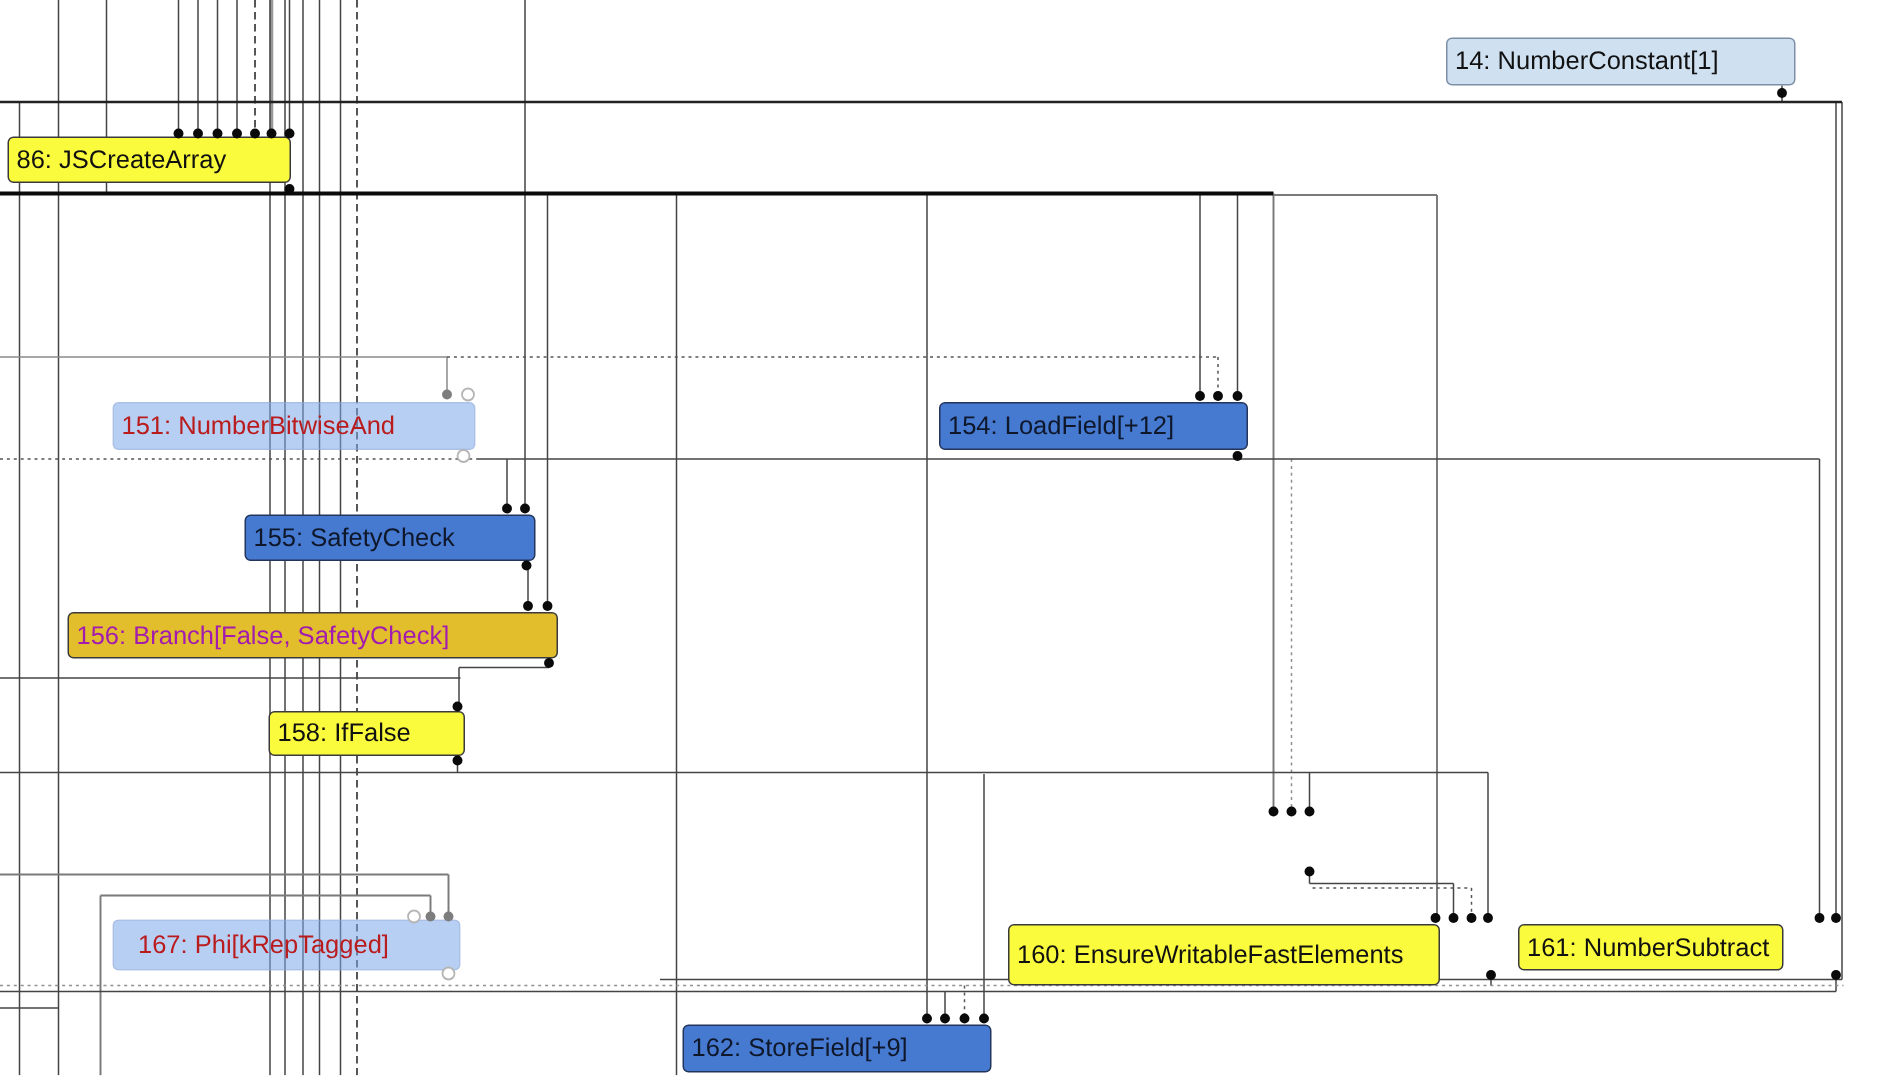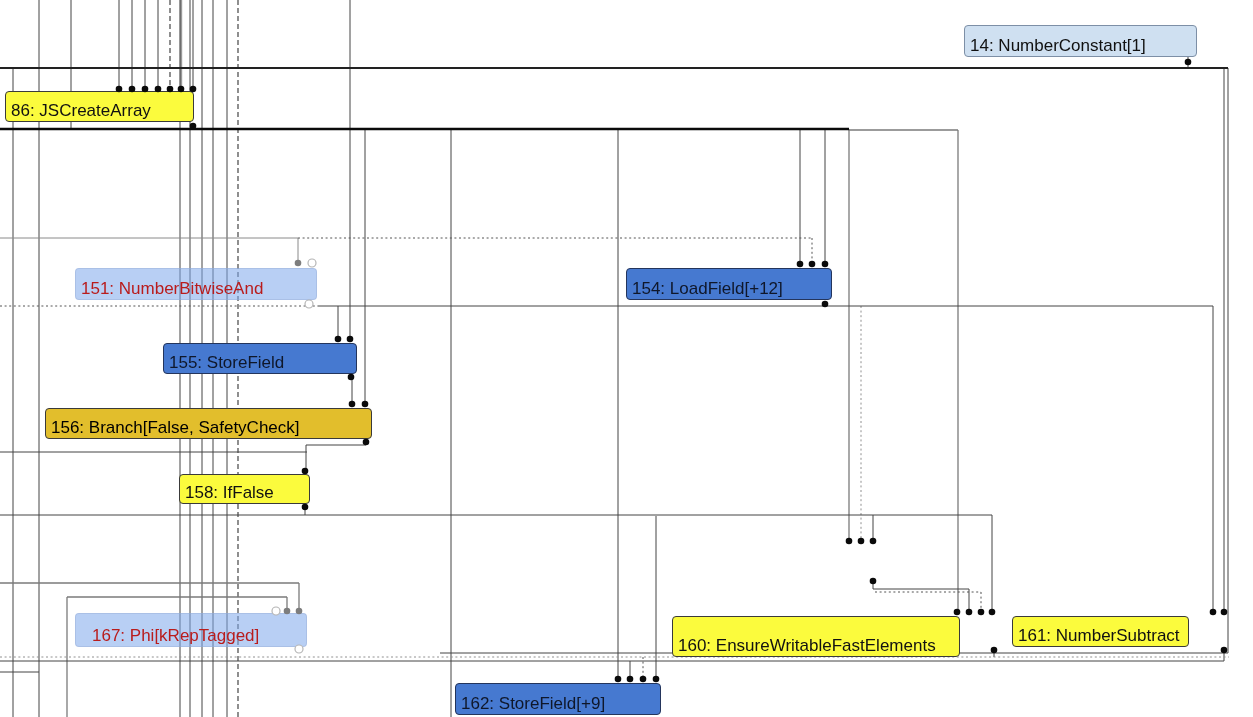--- a/index.html
+++ b/index.html
@@ -1,24 +1,24 @@
 <!DOCTYPE html>
 <html><head>
 <meta charset="utf-8">
 <style>
   html,body{margin:0;padding:0;background:#fff;width:1253px;height:717px;overflow:hidden;}
   #viewport{position:relative;width:1253px;height:717px;background:#ffffff;font-family:"Liberation Sans",sans-serif;}
   svg.layer{position:absolute;left:0;top:0;pointer-events:none;}
   #node-layer{position:absolute;left:0;top:0;width:100%;height:100%;}
   .node{position:absolute;box-sizing:border-box;border-radius:4px;font-size:17px;
-        display:flex;align-items:flex-end;padding-left:5px;white-space:nowrap;cursor:pointer;
+        display:flex;align-items:center;padding-left:5px;white-space:nowrap;cursor:pointer;
         letter-spacing:0px;}
   .node.k-constant{background:#cfe0f1;border:1.5px solid #7d8fa6;color:#111;}
   .node.k-yellow{background:#fbfb3d;border:1.6px solid #3a3a3a;color:#111;}
-  .node.k-gold{background:#e2be2c;border:1.6px solid #3a3a3a;color:#000000;}
+  .node.k-gold{background:#e2be2c;border:1.6px solid #3a3a3a;color:#a21caf;}
   .node.k-blue{background:#4679d0;border:1.6px solid #24355c;color:#0f172a;}
   .node.k-faded{background:rgba(125,167,235,0.55);border:1px solid rgba(150,170,210,0.4);color:#b91c1c;}
   
   .e-n{stroke:#444;stroke-width:1;}
   .e-k{stroke:#0a0a0a;stroke-width:2.6;}
   .e-h68{stroke:#222;stroke-width:1.8;}
   .e-g{stroke:#7a7a7a;stroke-width:1.3;}
   .e-gn{stroke:#8a8a8a;stroke-width:1;}
   .e-gk{stroke:#999;stroke-width:2.4;}
   .e-d{stroke:#333;stroke-width:1.1;stroke-dasharray:5 3;}
@@ -108,21 +108,21 @@
       <div class="node k-yellow" style="left: 5px; top: 91px; width: 189px; height: 31px;">
         <span>86: JSCreateArray</span>
       </div>
       <div class="node k-faded" style="left: 75px; top: 268px; width: 242px; height: 32px;">
         <span>151: NumberBitwiseAnd</span>
       </div>
       <div class="node k-blue" style="left: 626px; top: 268px; width: 206px; height: 32px;">
         <span>154: LoadField[+12]</span>
       </div>
       <div class="node k-blue" style="left: 163px; top: 343px; width: 194px; height: 31px;">
-        <span>155: StoreField</span>
+        <span>155: SafetyCheck</span>
       </div>
       <div class="node k-gold" style="left: 45px; top: 408px; width: 327px; height: 31px;">
         <span>156: Branch[False, SafetyCheck]</span>
       </div>
       <div class="node k-yellow" style="left: 179px; top: 474px; width: 131px; height: 30px;">
         <span>158: IfFalse</span>
       </div>
       <div class="node k-yellow" style="left: 672px; top: 616px; width: 288px; height: 41px;">
         <span>160: EnsureWritableFastElements</span>
       </div>

